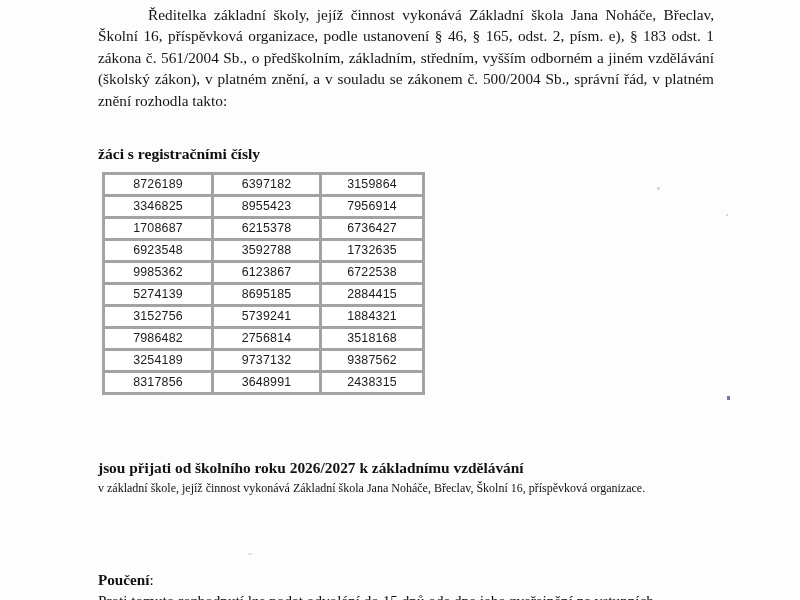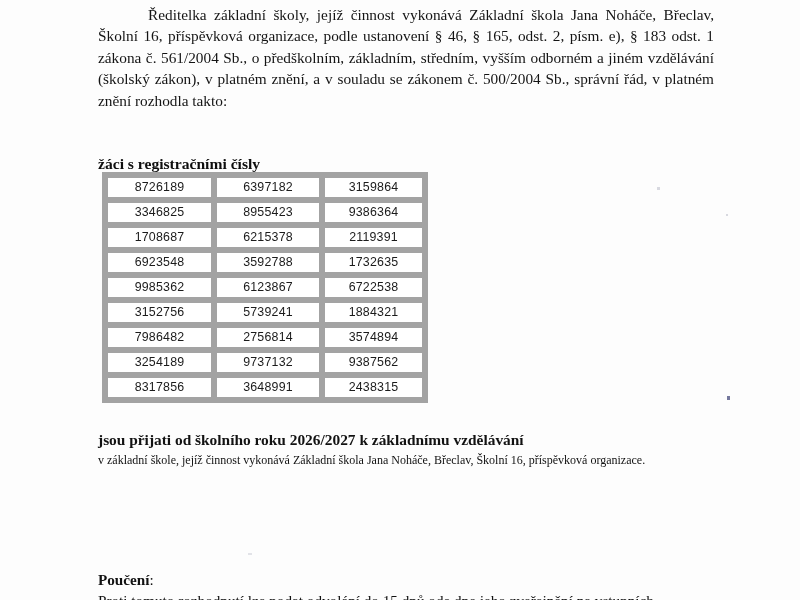--- a/index.html
+++ b/index.html
@@ -70,21 +70,21 @@
     left: 102px;
     top: 172px;
   }
   table.reg-table {
     border-collapse: collapse;
     width: 320px;
     table-layout: fixed;
     background: #ffffff;
   }
   table.reg-table td {
-    border: 6px solid #a3a3a3;
+    border: 3px solid #a3a3a3;
     height: 19px;
     padding: 0 6px;
     text-align: center;
     font-family: "Liberation Sans", "DejaVu Sans", sans-serif;
     font-size: 12.4px;
     color: #1b1b1b;
     letter-spacing: 0.2px;
     line-height: 19px;
     vertical-align: middle;
   }
@@ -96,20 +96,21 @@
     position: absolute;
     left: 98px;
     top: 430px;
     width: 616px;
   }
   .accept-title {
     font-size: 15.4px;
     font-weight: bold;
     line-height: 20px;
     white-space: nowrap;
+    margin-top: 28px;
   }
   .accept-body {
     font-size: 12px;
     line-height: 20.6px;
     text-align: justify;
   }
 
   .block-reason {
     position: absolute;
     left: 98px;
@@ -146,66 +147,71 @@
 
   <div class="speckle" style="left:657px; top:187px; width:3px; height:3px;"></div>
   <div class="speckle" style="left:726px; top:214px; width:2px; height:2px;"></div>
   <div class="speckle" style="left:727px; top:396px; width:3px; height:4px; background:#3b3f74; opacity:0.7;"></div>
   <div class="speckle" style="left:248px; top:553px; width:4px; height:2px; opacity:0.4;"></div>
 
   <div class="content">
     <p class="body intro">Ředitelka základní školy, jejíž činnost vykonává Základní škola Jana Noháče, Břeclav, Školní 16, příspěvková organizace, podle ustanovení § 46, § 165, odst. 2, písm. e), § 183 odst. 1 zákona č. 561/2004 Sb., o předškolním, základním, středním, vyšším odborném a jiném vzdělávání (školský zákon), v platném znění, a v souladu se zákonem č. 500/2004 Sb., správní řád, v platném znění rozhodla takto:</p>
   </div>
 
-  <div style="position:absolute; left:98px; top:154px;">
+  <div style="position:absolute; left:98px; top:144px;">
     <div class="heading">žáci s registračními čísly</div>
   </div>
 
   <div class="reg-table-wrap">
     <table class="reg-table">
       <colgroup>
         <col class="c1">
           <col class="c2">
           <col class="c3">
       </colgroup>
       <tbody id="reg-table-body">
           <tr>
             <td>8726189</td>
             <td>6397182</td>
             <td>3159864</td>
           </tr>
           <tr>
             <td>3346825</td>
             <td>8955423</td>
-            <td>9386364</td>
+            <td>7956914</td>
           </tr>
           <tr>
             <td>1708687</td>
             <td>6215378</td>
-            <td>2119391</td>
+            <td>6736427</td>
           </tr>
           <tr>
             <td>6923548</td>
             <td>3592788</td>
             <td>1732635</td>
           </tr>
           <tr>
             <td>9985362</td>
             <td>6123867</td>
             <td>6722538</td>
           </tr>
           <tr>
+            <td>5274139</td>
+            <td>8695185</td>
+            <td>2884415</td>
+          </tr>
+          <tr>
             <td>3152756</td>
             <td>5739241</td>
             <td>1884321</td>
           </tr>
           <tr>
             <td>7986482</td>
             <td>2756814</td>
-            <td>3574894</td>
+            <td>3518168</td>
           </tr>
           <tr>
             <td>3254189</td>
             <td>9737132</td>
             <td>9387562</td>
           </tr>
           <tr>
             <td>8317856</td>
             <td>3648991</td>
             <td>2438315</td>

